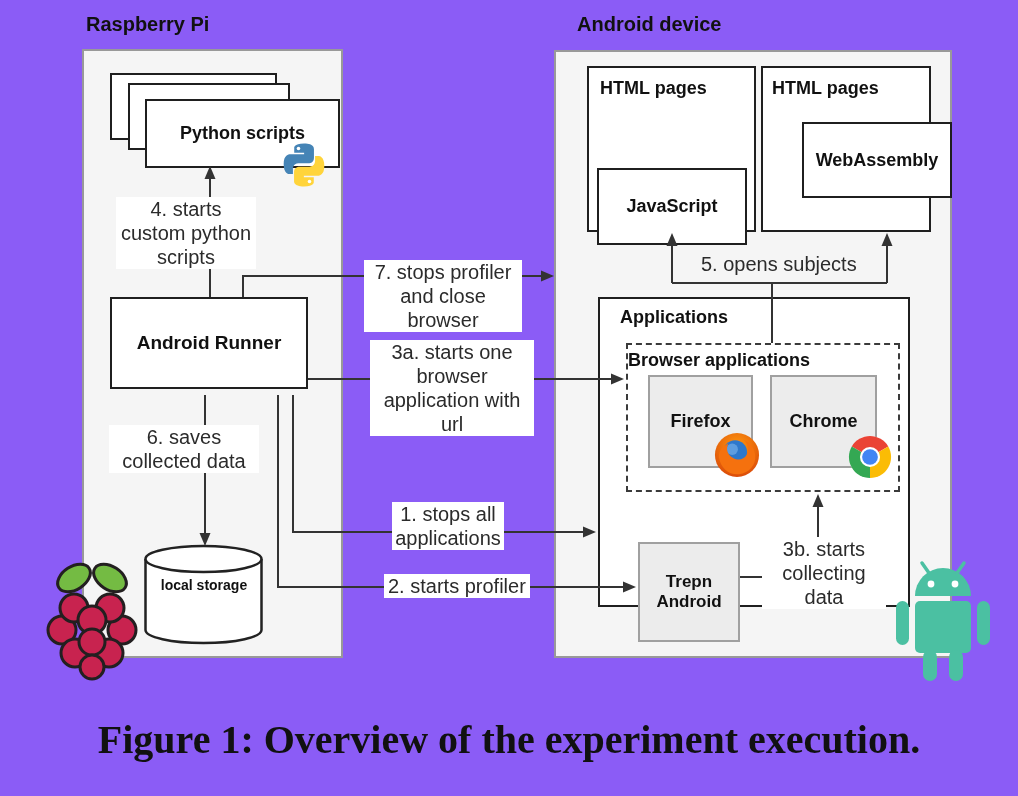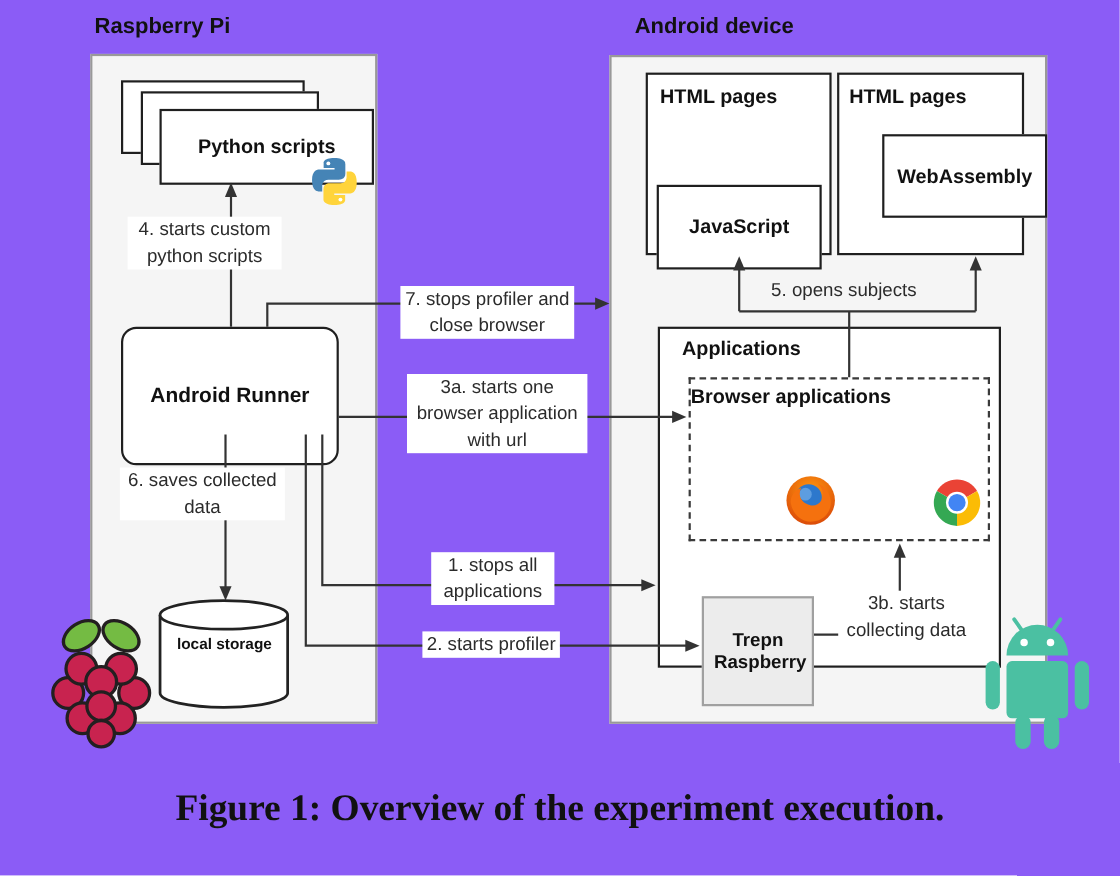--- a/index.html
+++ b/index.html
@@ -13,46 +13,46 @@
   html,body{margin:0;padding:0;background:#fff;}
   .stage{position:relative;width:1018px;height:796px;background:#8b5cf6;overflow:hidden;
          font-family:"Liberation Sans",sans-serif;color:#1a1a1a;}
   .abs{position:absolute;box-sizing:border-box;}
   .devbox{background:var(--box-fill);border:2px solid var(--outer-border);}
   .whitebox{background:#fff;border:2px solid var(--inner-border);}
   .graybox{background:var(--subbox-fill);border:2px solid var(--subbox-border);}
   .devtitle{font-weight:bold;font-size:20px;color:#111;white-space:nowrap;}
   .boxlabel{font-weight:bold;font-size:18px;color:#111;}
   .center-flex{display:flex;align-items:center;justify-content:center;text-align:center;}
-  .note{font-size:17px;line-height:24px;color:#2b2b2b;text-align:center;background:#ffffff;}
+  .note{font-size:20px;line-height:24px;color:#2b2b2b;text-align:center;background:#ffffff;}
   .nowrap{white-space:nowrap;padding:0 4px;}
   svg.layer{position:absolute;left:0;top:0;}
   .connector{stroke:var(--connector);stroke-width:2;fill:none;}
   .ahead{fill:var(--connector);stroke:none;}
   .caption{position:absolute;left:0;top:716px;width:1018px;text-align:center;
-           font-family:"Liberation Serif",serif;font-weight:bold;font-size:34px;color:#111;}
+           font-family:"Liberation Serif",serif;font-weight:bold;font-size:40px;color:#111;}
 </style>
 </head>
 <body>
 
 <div class="stage">
 
   <div class="abs devtitle" style="left:86px;top:13px;">Raspberry Pi</div>
   <div class="abs devbox" style="left:82px;top:49px;width:261px;height:609px;"></div>
 
   <div class="abs devtitle" style="left:577px;top:13px;">Android device</div>
   <div class="abs devbox" style="left:554px;top:50px;width:398px;height:608px;"></div>
 
   <div class="abs whitebox" style="left:110px;top:73px;width:167px;height:67px;"></div>
   <div class="abs whitebox" style="left:128px;top:83px;width:162px;height:67px;"></div>
   <div class="abs whitebox center-flex" style="left:145px;top:99px;width:195px;height:69px;">
     <span class="boxlabel">Python scripts</span>
   </div>
 
-  <div class="abs whitebox center-flex" style="left:110px;top:297px;width:198px;height:126px;border-radius:14px;">
+  <div class="abs whitebox center-flex" style="left:110px;top:297px;width:198px;height:92px;">
     <span class="boxlabel" style="font-size:19px;">Android Runner</span>
   </div>
 
   <div class="abs whitebox" style="left:587px;top:66px;width:169px;height:166px;">
     <div class="boxlabel" style="padding:10px 0 0 11px;">HTML pages</div>
   </div>
   <div class="abs whitebox center-flex" style="left:597px;top:120px;width:150px;height:77px;margin-top:48px;">
     <span class="boxlabel">JavaScript</span>
   </div>
 
@@ -64,20 +64,26 @@
   </div>
 
   <div class="abs" style="left:598px;top:297px;width:312px;height:310px;background:#fff;border:2px solid var(--inner-border);">
     <div class="boxlabel" style="padding:8px 0 0 20px;">Applications</div>
   </div>
 
   <div class="abs" style="left:626px;top:343px;width:274px;height:149px;border:2px dashed #3a3a3a;">
     <div class="boxlabel" style="text-align:left;padding-top:5px;">Browser applications</div>
   </div>
 
+  <div class="abs graybox center-flex" style="left:648px;top:375px;width:105px;height:93px;">
+    <span class="boxlabel">Firefox</span>
+  </div>
+  <div class="abs graybox center-flex" style="left:770px;top:375px;width:107px;height:93px;">
+    <span class="boxlabel">Chrome</span>
+  </div>
 
   <svg class="layer" width="1018" height="716">
 
     <path class="connector" d="M210,297 L210,178"></path>
     <polygon class="ahead" points="210,166 204.5,179 215.5,179"></polygon>
 
     <path class="connector" d="M243,297 L243,276 L542,276"></path>
     <polygon class="ahead" points="554,276 541,270.5 541,281.5"></polygon>
 
     <path class="connector" d="M308,379 L612,379"></path>
@@ -94,21 +100,21 @@
 
     <path class="connector" d="M772,343 L772,283 M672,283 L887,283 M672,283 L672,245 M887,283 L887,245"></path>
     <polygon class="ahead" points="672,233 666.5,246 677.5,246"></polygon>
     <polygon class="ahead" points="887,233 881.5,246 892.5,246"></polygon>
 
     <path class="connector" d="M740,577 L818,577 L818,506"></path>
     <polygon class="ahead" points="818,494 812.5,507 823.5,507"></polygon>
   </svg>
 
   <div class="abs graybox center-flex" style="left:638px;top:542px;width:102px;height:100px;">
-    <span class="boxlabel" style="font-size:17px;width:80px;">Trepn Raspberry</span>
+    <span class="boxlabel" style="font-size:17px;width:80px;">Trepn Android</span>
   </div>
 
   <svg class="abs" style="left:140px;top:538px;" width="130" height="112" viewBox="0 0 130 112">
     <path d="M5.5,21 L5.5,92 A58,13 0 0 0 121.5,92 L121.5,21" fill="#ffffff" stroke="#222" stroke-width="2.5"></path>
     <ellipse cx="63.5" cy="21" rx="58" ry="13" fill="#ffffff" stroke="#222" stroke-width="2.5"></ellipse>
   </svg>
   <div class="abs boxlabel" style="left:160px;top:577px;width:88px;font-size:14px;text-align:center;">local storage</div>
 
   <div class="abs note" style="left:116px;top:197px;width:140px;">4. starts custom python scripts</div>
   <div class="abs note" style="left:364px;top:260px;width:158px;">7. stops profiler and close browser</div>

